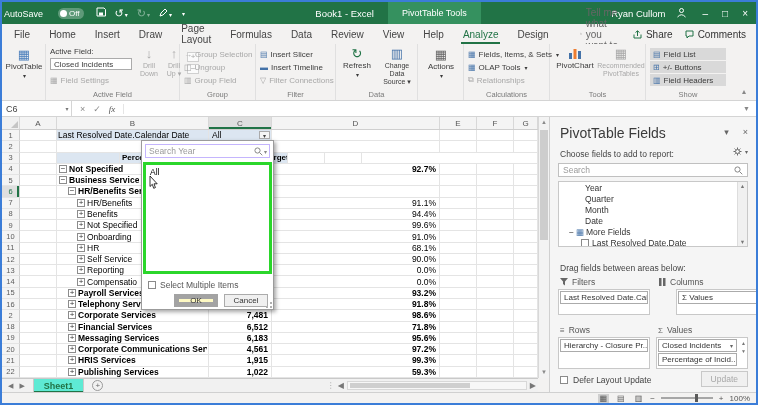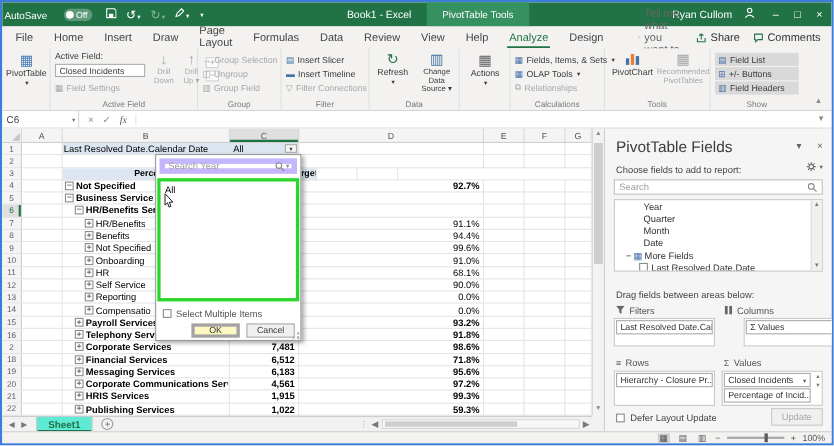--- a/index.html
+++ b/index.html
@@ -75,30 +75,30 @@
   .num { justify-content:flex-end; padding-right:3px; }
   .dhdr { font-size:8px; padding-left:2px; }
   .exp { flex:none; width:8px; height:8px; border:1px solid #8c8c8c; background:#fff; color:#333; font-size:8px; line-height:6px; text-align:center; margin-right:2px; font-weight:normal; }
   .lbl { overflow:hidden; }
   .filtercell { position:relative; padding-left:3px; }
   .dropbtn { position:absolute; right:1px; top:1px; bottom:1px; width:11px; background:#f5f5f5; border:1px solid #ababab; font-size:6px; color:#444; display:flex; align-items:center; justify-content:center; }
   .sliver { position:absolute; left:268px; top:69px; width:2px; height:12px; background:#217346; }
 
   
   .fdrop { position:absolute; left:139px; top:23px; width:133px; height:170px; background:#fff; border:1px solid #9b9b9b; box-shadow:2px 2px 4px rgba(0,0,0,.35); z-index:10; font-size:8.5px; }
-  .fd-search { position:absolute; left:3px; right:3px; top:3px; height:14px; border:5px solid #c4b5fd; display:flex; align-items:center; padding:0 2px 0 3px; color:#9a9a9a; }
+  .fd-search { position:absolute; left:3px; right:3px; top:3px; height:14px; border:1px solid #c4b5fd; display:flex; align-items:center; padding:0 2px 0 3px; color:#9a9a9a; }
   .fd-search .mag { margin-left:auto; }
   .fd-list { position:absolute; left:1px; right:1px; top:21px; height:112px; border:3px solid #2bd62b; background:#fff; }
   .fd-item { padding:2px 0 0 4px; color:#000; }
   .fd-cursor { position:absolute; left:3px; top:11px; }
   .fd-multi { position:absolute; left:6px; top:139px; display:flex; align-items:center; gap:4px; color:#555; }
   .cb { width:8px; height:8px; border:1px solid #8a8a8a; background:#fff; flex:none; }
   .fd-btns { position:absolute; right:5px; top:153px; display:flex; gap:6px; }
   .fd-btn { width:44px; height:13px; font-size:8px; display:flex; align-items:center; justify-content:center; background:#f0f0f0; border:1px solid #ababab; color:#333; }
-  .fd-btn.primary { background:#fef9c3; border:3px solid #a3a3a3; }
+  .fd-btn.primary { background:#fef9c3; border:5px solid #a3a3a3; }
   .grip { position:absolute; right:1px; bottom:1px; width:6px; height:6px; border-right:2px dotted #b0b0b0; border-bottom:2px dotted #b0b0b0; }
 
   
   .vscroll { position:absolute; left:536px; top:115px; width:11px; height:261px; background:#f3f3f3; border-left:1px solid #d8d8d8; }
   .vs-up { position:absolute; top:0; left:0; right:0; height:11px; color:#8a8a8a; font-size:6px; text-align:center; line-height:11px; }
   .vs-dn { position:absolute; bottom:0; left:0; right:0; height:11px; color:#8a8a8a; font-size:6px; text-align:center; line-height:11px; }
   .vs-thumb { position:absolute; top:13px; left:1px; right:1px; height:110px; background:#cdcdcd; }
 
   
   .pane { position:absolute; left:547px; top:115px; right:0; height:275px; background:#f5f5f5; border-left:1px solid #d0d0d0; font-size:8.5px; color:#444; }

